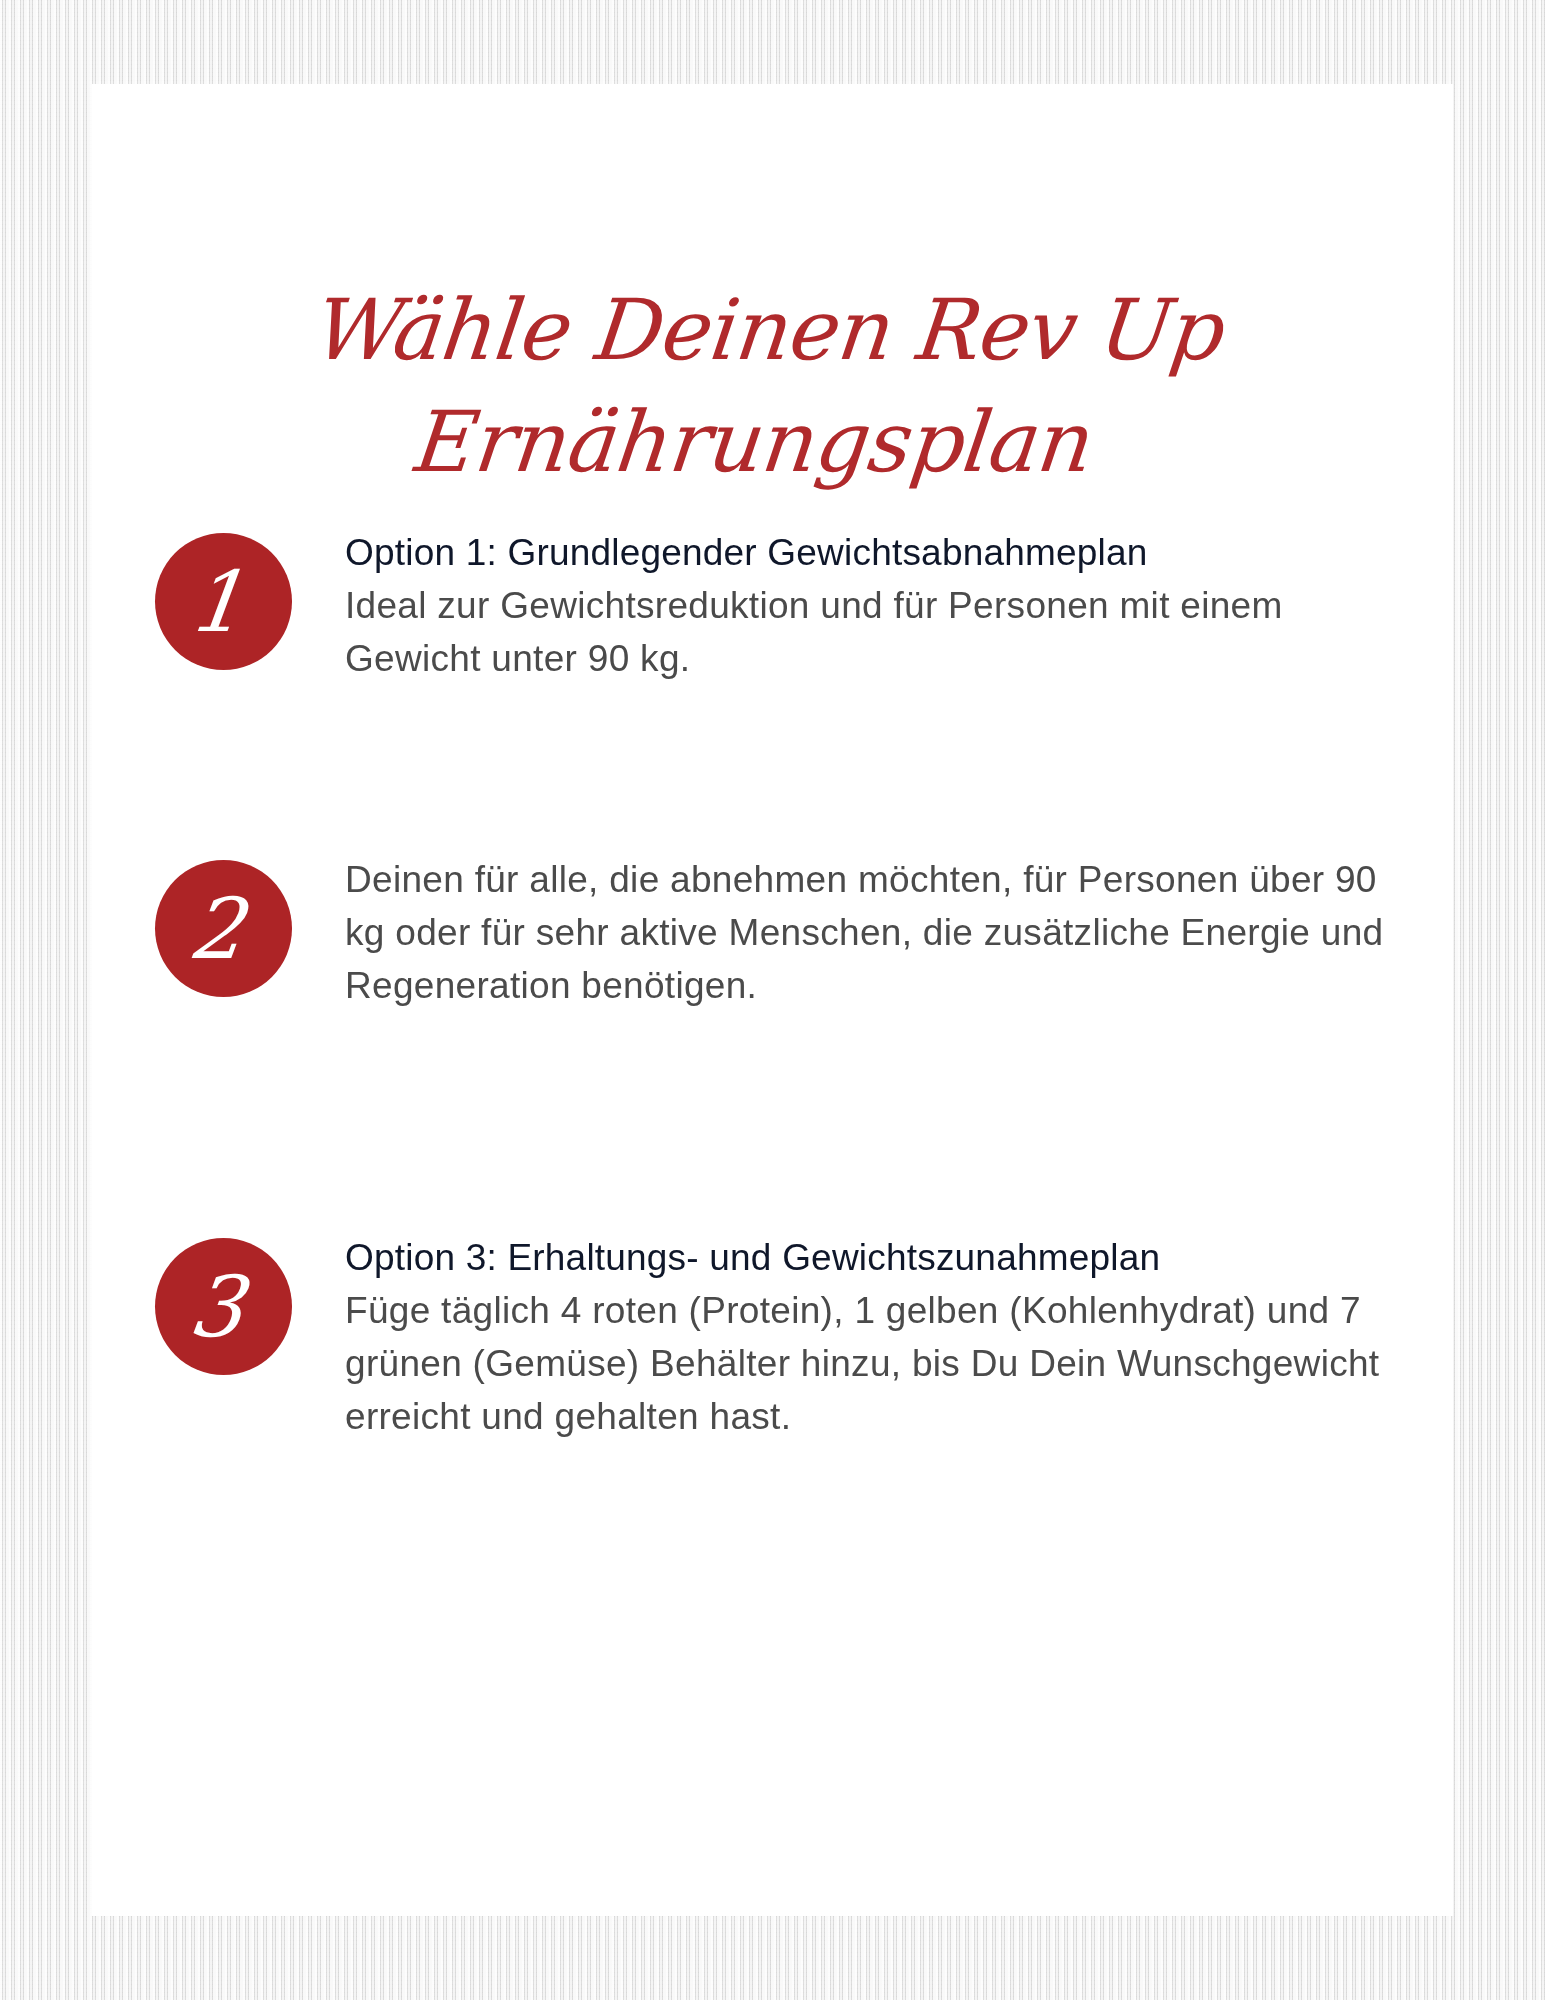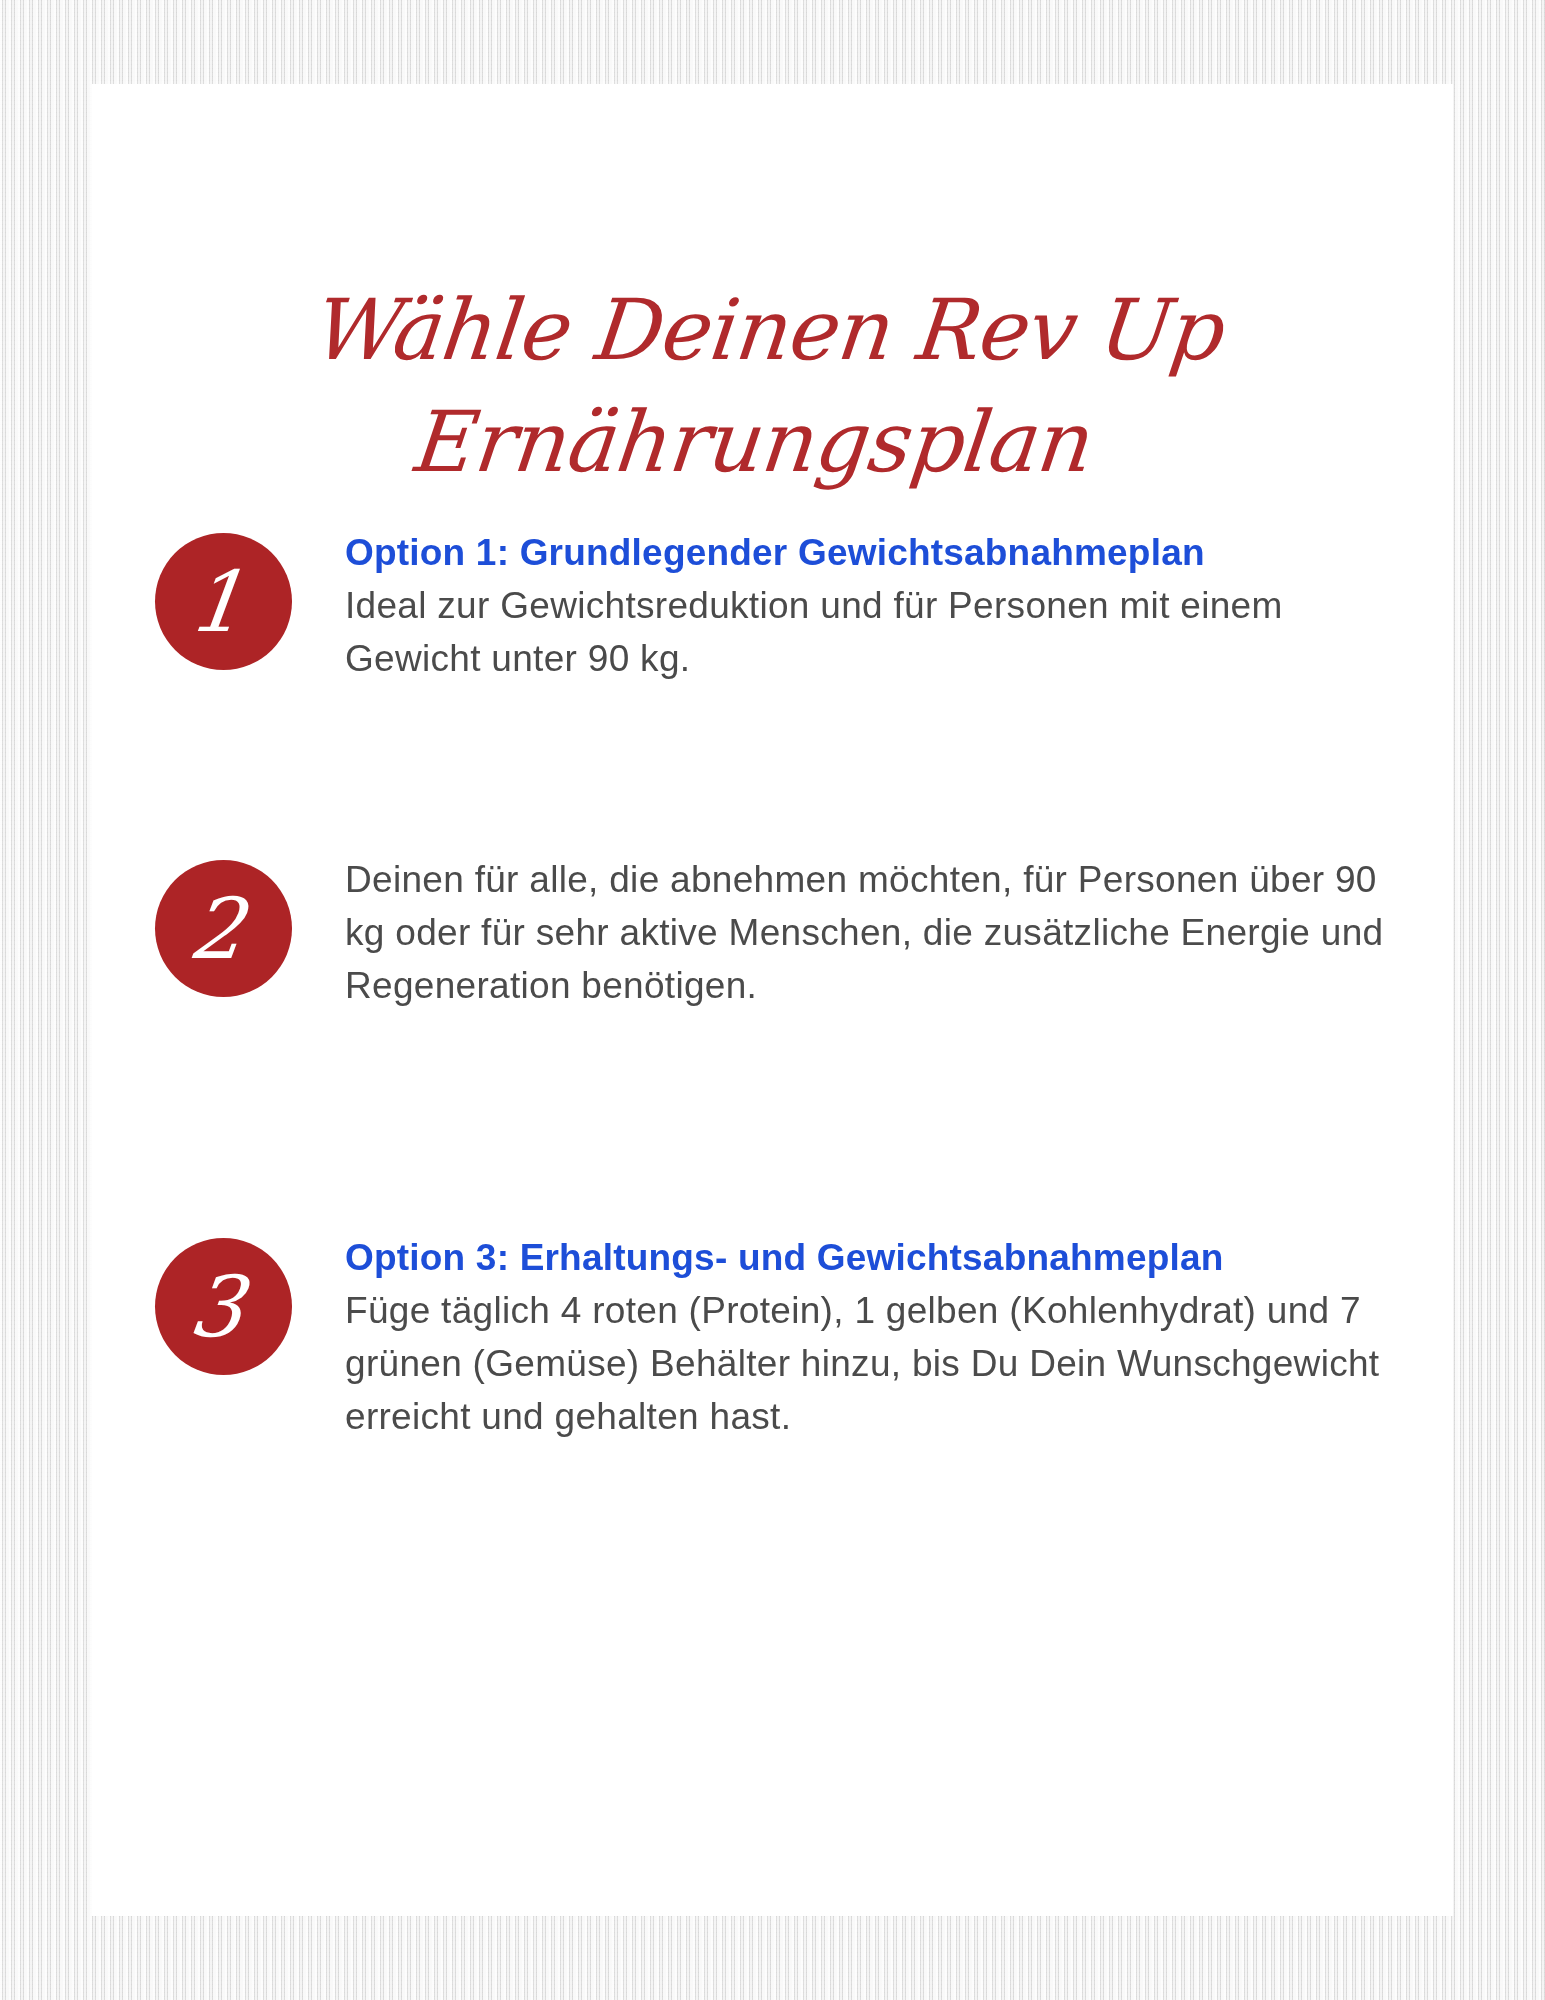--- a/index.html
+++ b/index.html
@@ -82,22 +82,22 @@
       width: 1060px;
       font-family: "Liberation Sans", sans-serif;
       font-size: 37px;
       line-height: 53px;
       color: #4b4b4b;
       font-weight: 400;
       letter-spacing: 0.3px;
     }
     .text .heading {
       display: block;
-      font-weight: 700;
-      color: #1d4ed8;
+      font-weight: 400;
+      color: #0f172a;
       letter-spacing: 0.2px;
     }
     .text b {
       font-weight: 400;
       color: #4a4a4a;
     }
     #opt1 { top: 449px; }
     #opt2 { top: 776px; }
     #opt3 { top: 1154px; }
   </style>
@@ -128,18 +128,18 @@
     <div class="text">
       <span>Deinen für alle, die </span><b>abnehmen</b><span> möchten, für Personen </span><b>über 90 kg</b><span> oder für </span><b>sehr aktive</b><span> Menschen, die zusätzliche Energie und Regeneration benötigen.</span>
     </div>
   </div>
 
   <div class="option" id="opt3">
     <div class="badge">
       <span>3</span>
     </div>
     <div class="text">
-      <span class="heading">Option 3: Erhaltungs- und Gewichtsabnahmeplan</span>
+      <span class="heading">Option 3: Erhaltungs- und Gewichtszunahmeplan</span>
       <span>Füge täglich </span><b>4 roten (Protein)</b><span>, </span><b>1 gelben (Kohlenhydrat)</b><span> und </span><b>7 grünen (Gemüse)</b><span> Behälter hinzu, bis Du Dein Wunschgewicht erreicht und gehalten hast.</span>
     </div>
   </div>
 
 </div>
 
 </body></html>

